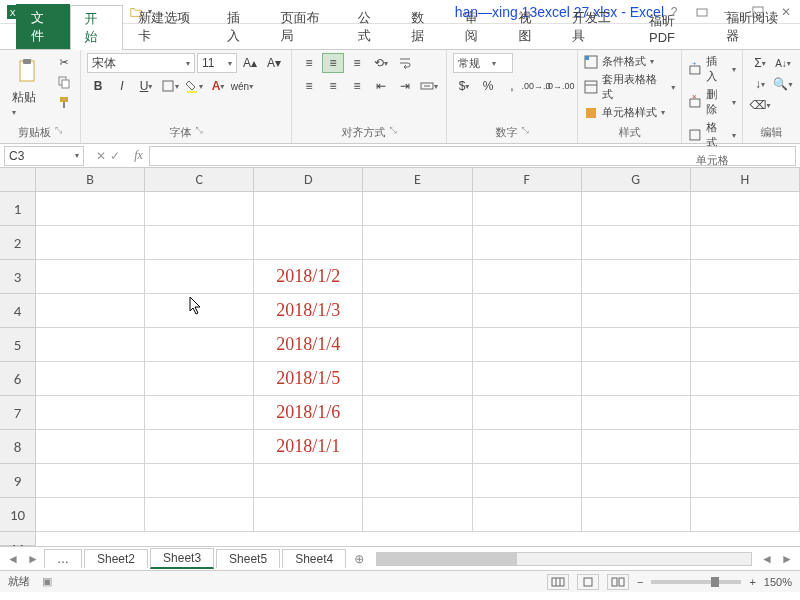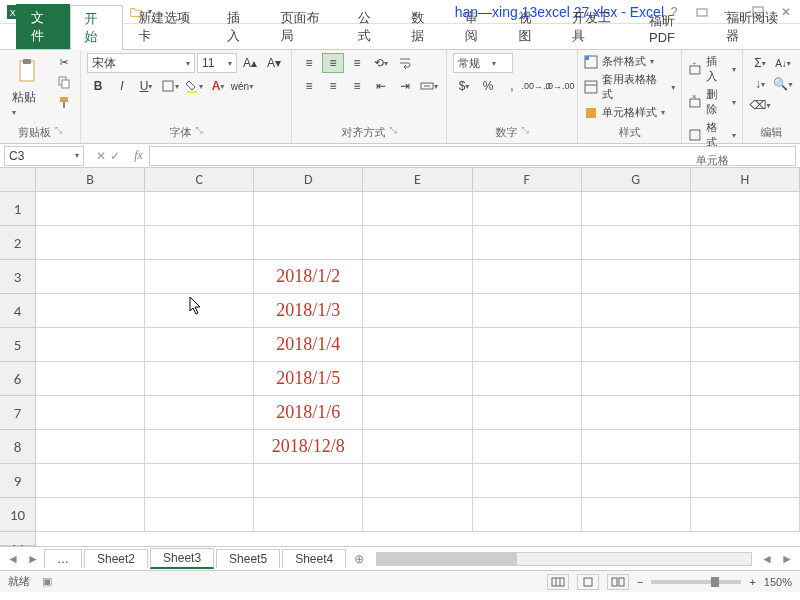--- a/index.html
+++ b/index.html
@@ -465,21 +465,21 @@
         <div class="cell"></div>
         <div class="cell">2018/1/6</div>
         <div class="cell"></div>
         <div class="cell"></div>
         <div class="cell"></div>
         <div class="cell"></div>
       </div>
     <div class="cellrow">
         <div class="cell"></div>
         <div class="cell"></div>
-        <div class="cell">2018/12/8</div>
+        <div class="cell">2018/1/1</div>
         <div class="cell"></div>
         <div class="cell"></div>
         <div class="cell"></div>
         <div class="cell"></div>
       </div>
     <div class="cellrow">
         <div class="cell"></div>
         <div class="cell"></div>
         <div class="cell"></div>
         <div class="cell"></div>

